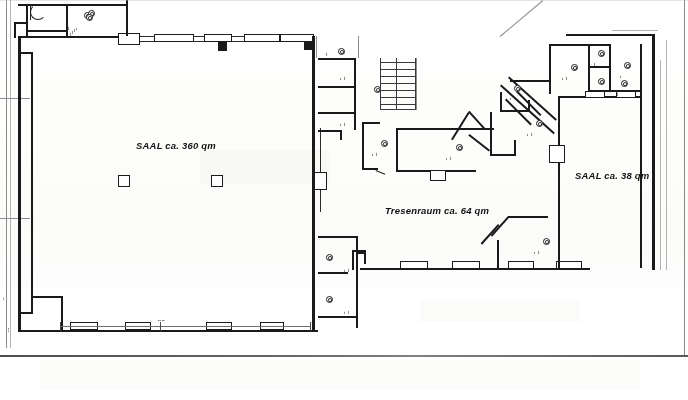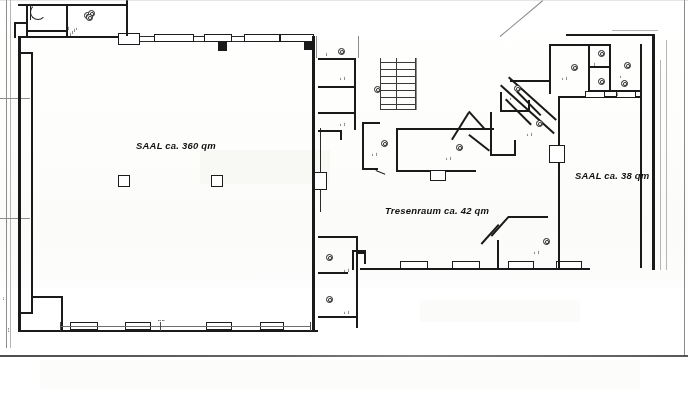--- a/index.html
+++ b/index.html
@@ -179,21 +179,21 @@
   <div class="wall" style="left:396px;top:128px;width:2px;height:44px;"></div>
   <div class="wall" style="left:396px;top:170px;width:80px;height:2px;"></div>
   <div class="wall" style="left:468px;top:112px;width:2px;height:24px;transform:rotate(-42deg);transform-origin:top left;"></div>
   <div class="wall" style="left:468px;top:112px;width:2px;height:32px;transform:rotate(32deg);transform-origin:top left;"></div>
   <div class="wall" style="left:490px;top:150px;width:2px;height:26px;transform:rotate(128deg);transform-origin:top left;"></div>
   <div class="box" style="left:430px;top:170px;width:16px;height:11px;"></div>
   <div class="dsym" style="left:456px;top:144px;"></div>
   <div class="anno v" style="left:450px;top:160px;">•••</div>
   <div class="anno v" style="left:446px;top:160px;">••</div>
 
-  <div class="label lbl-main" style="left:385px;top:205px;">Tresenraum ca. 42 qm</div>
+  <div class="label lbl-main" style="left:385px;top:205px;">Tresenraum ca. 64 qm</div>
 
   <div class="wall" style="left:360px;top:268px;width:230px;height:2px;"></div>
   <div class="box" style="left:400px;top:261px;width:28px;height:8px;"></div>
   <div class="box" style="left:452px;top:261px;width:28px;height:8px;"></div>
   <div class="box" style="left:508px;top:261px;width:26px;height:8px;"></div>
   <div class="box" style="left:556px;top:261px;width:26px;height:8px;"></div>
   <div class="wall" style="left:352px;top:250px;width:2px;height:20px;"></div>
   <div class="wall" style="left:352px;top:250px;width:14px;height:2px;"></div>
 
   <div class="wall" style="left:318px;top:236px;width:40px;height:2px;"></div>

